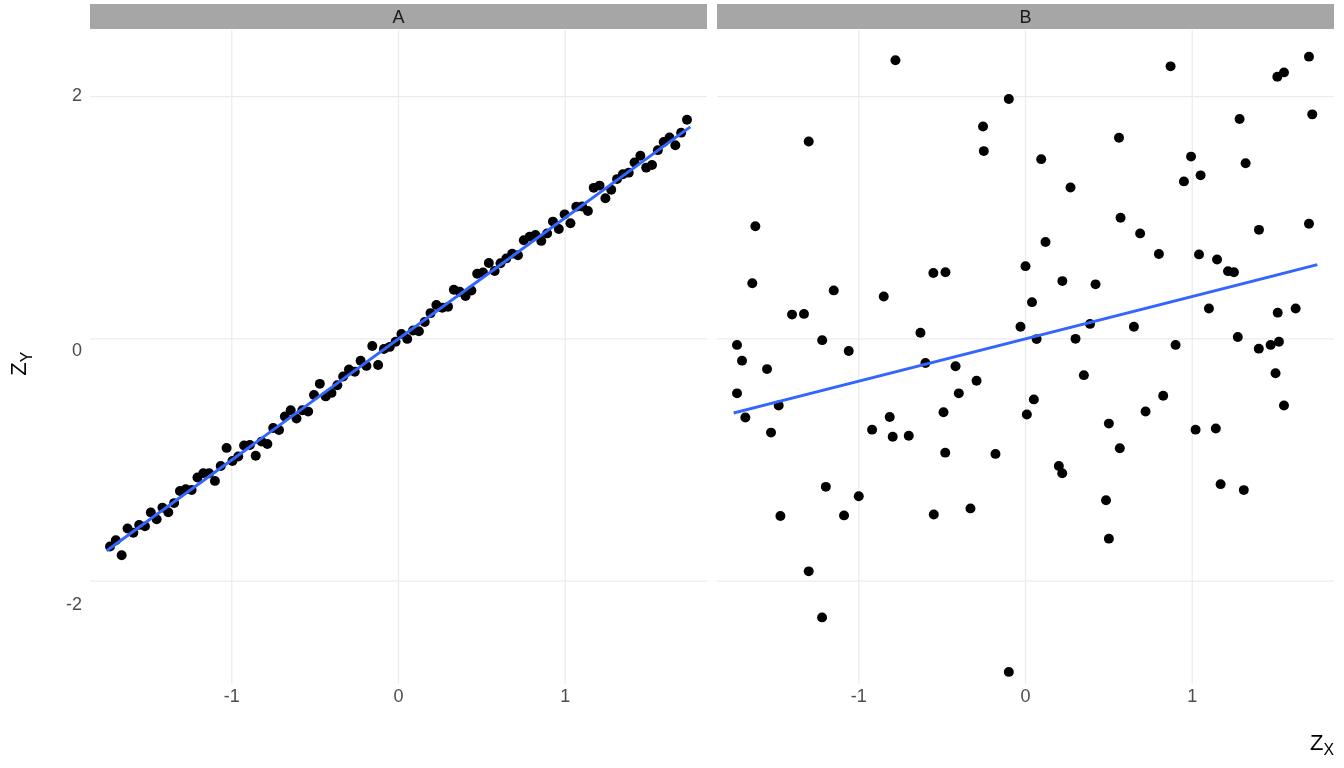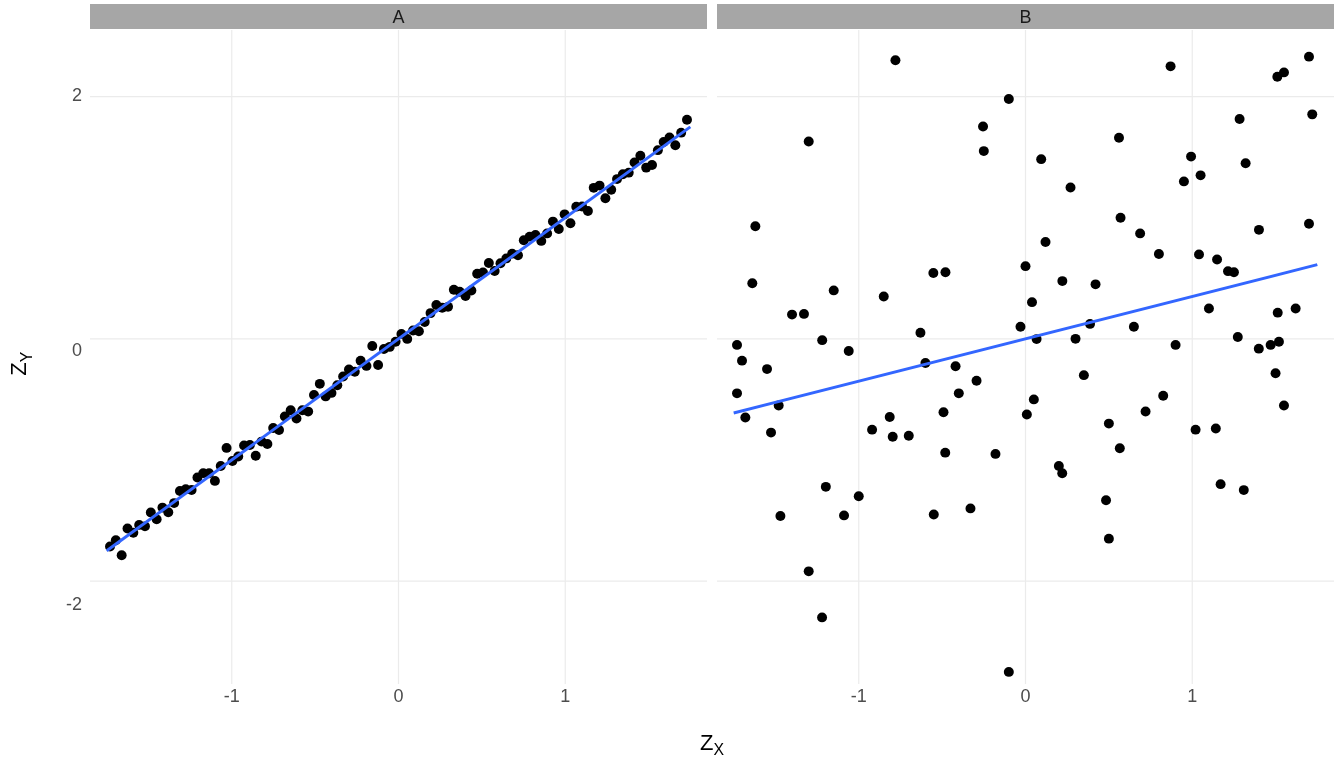--- a/index.html
+++ b/index.html
@@ -33,21 +33,21 @@
     color: #000;
   }
   .x-axis-title {
     position: absolute;
     bottom: 0;
     left: 90px;
     right: 10px;
     height: 38px;
     display: flex;
     align-items: flex-start;
-    justify-content: center;
+    justify-content: flex-end;
     font-size: 22px;
     color: #000;
   }
   .y-ticks {
     position: absolute;
     left: 40px;
     top: 0;
     width: 46px;
     height: 768px;
   }

